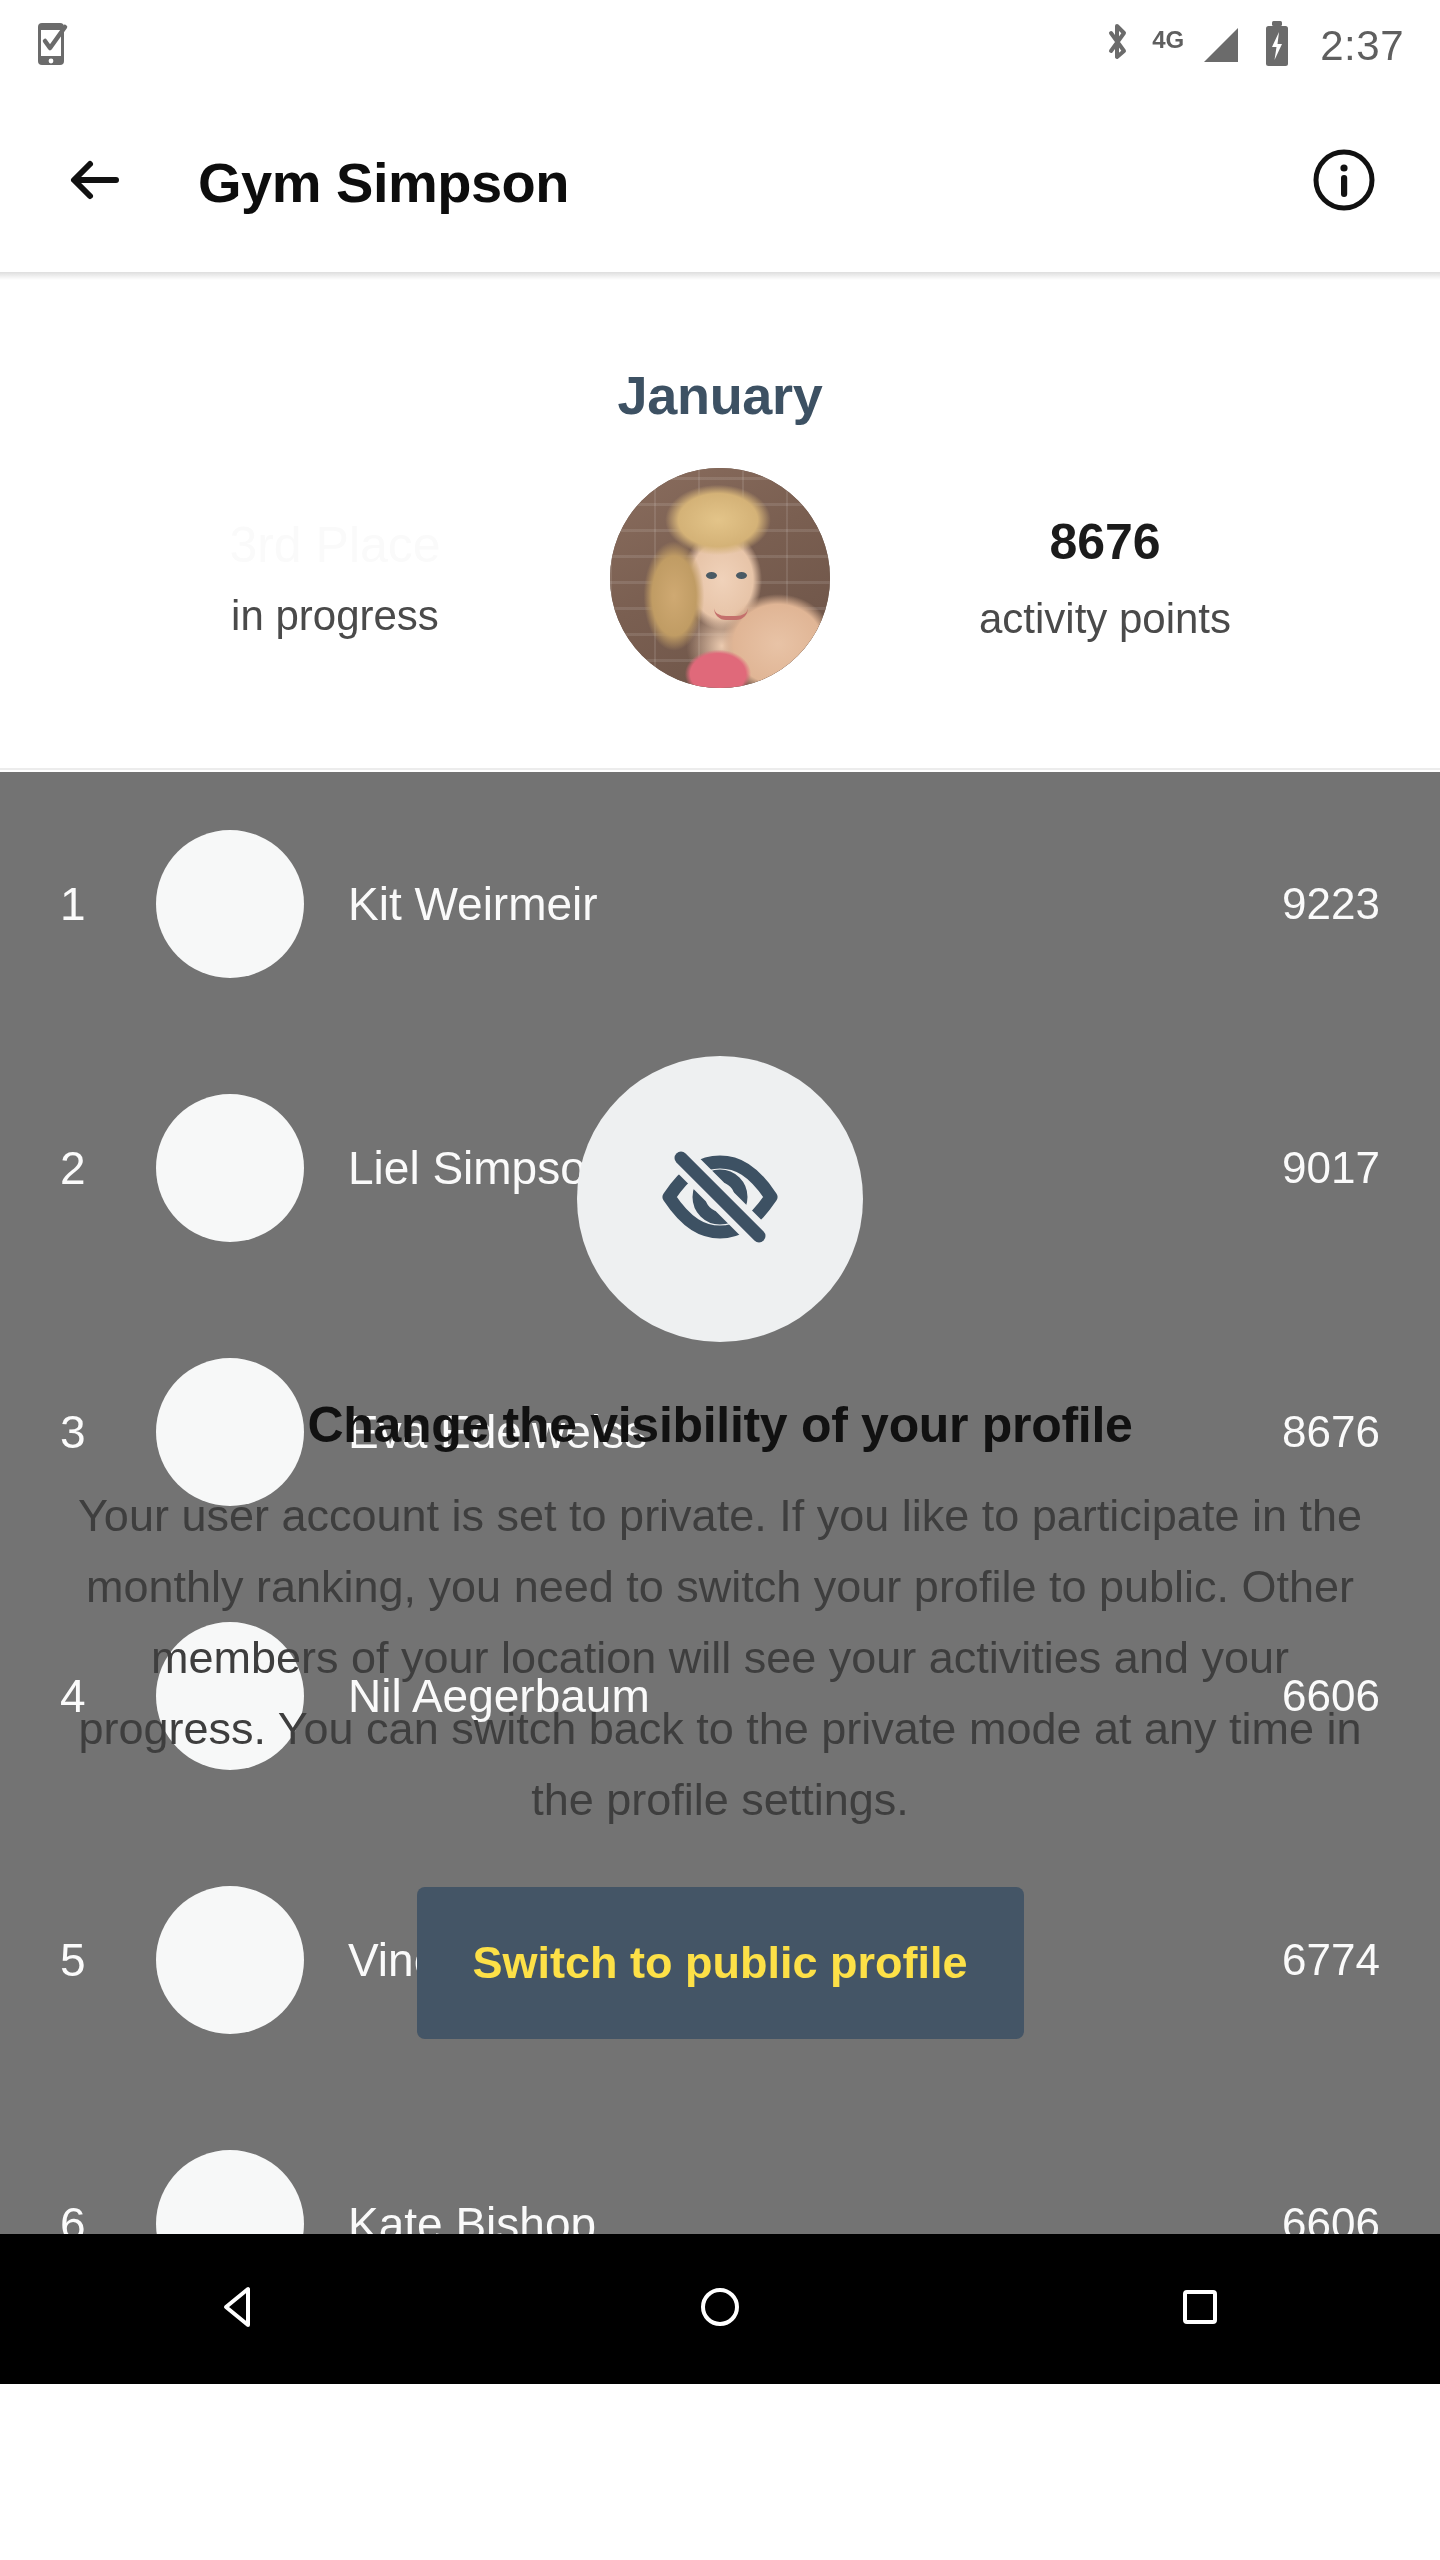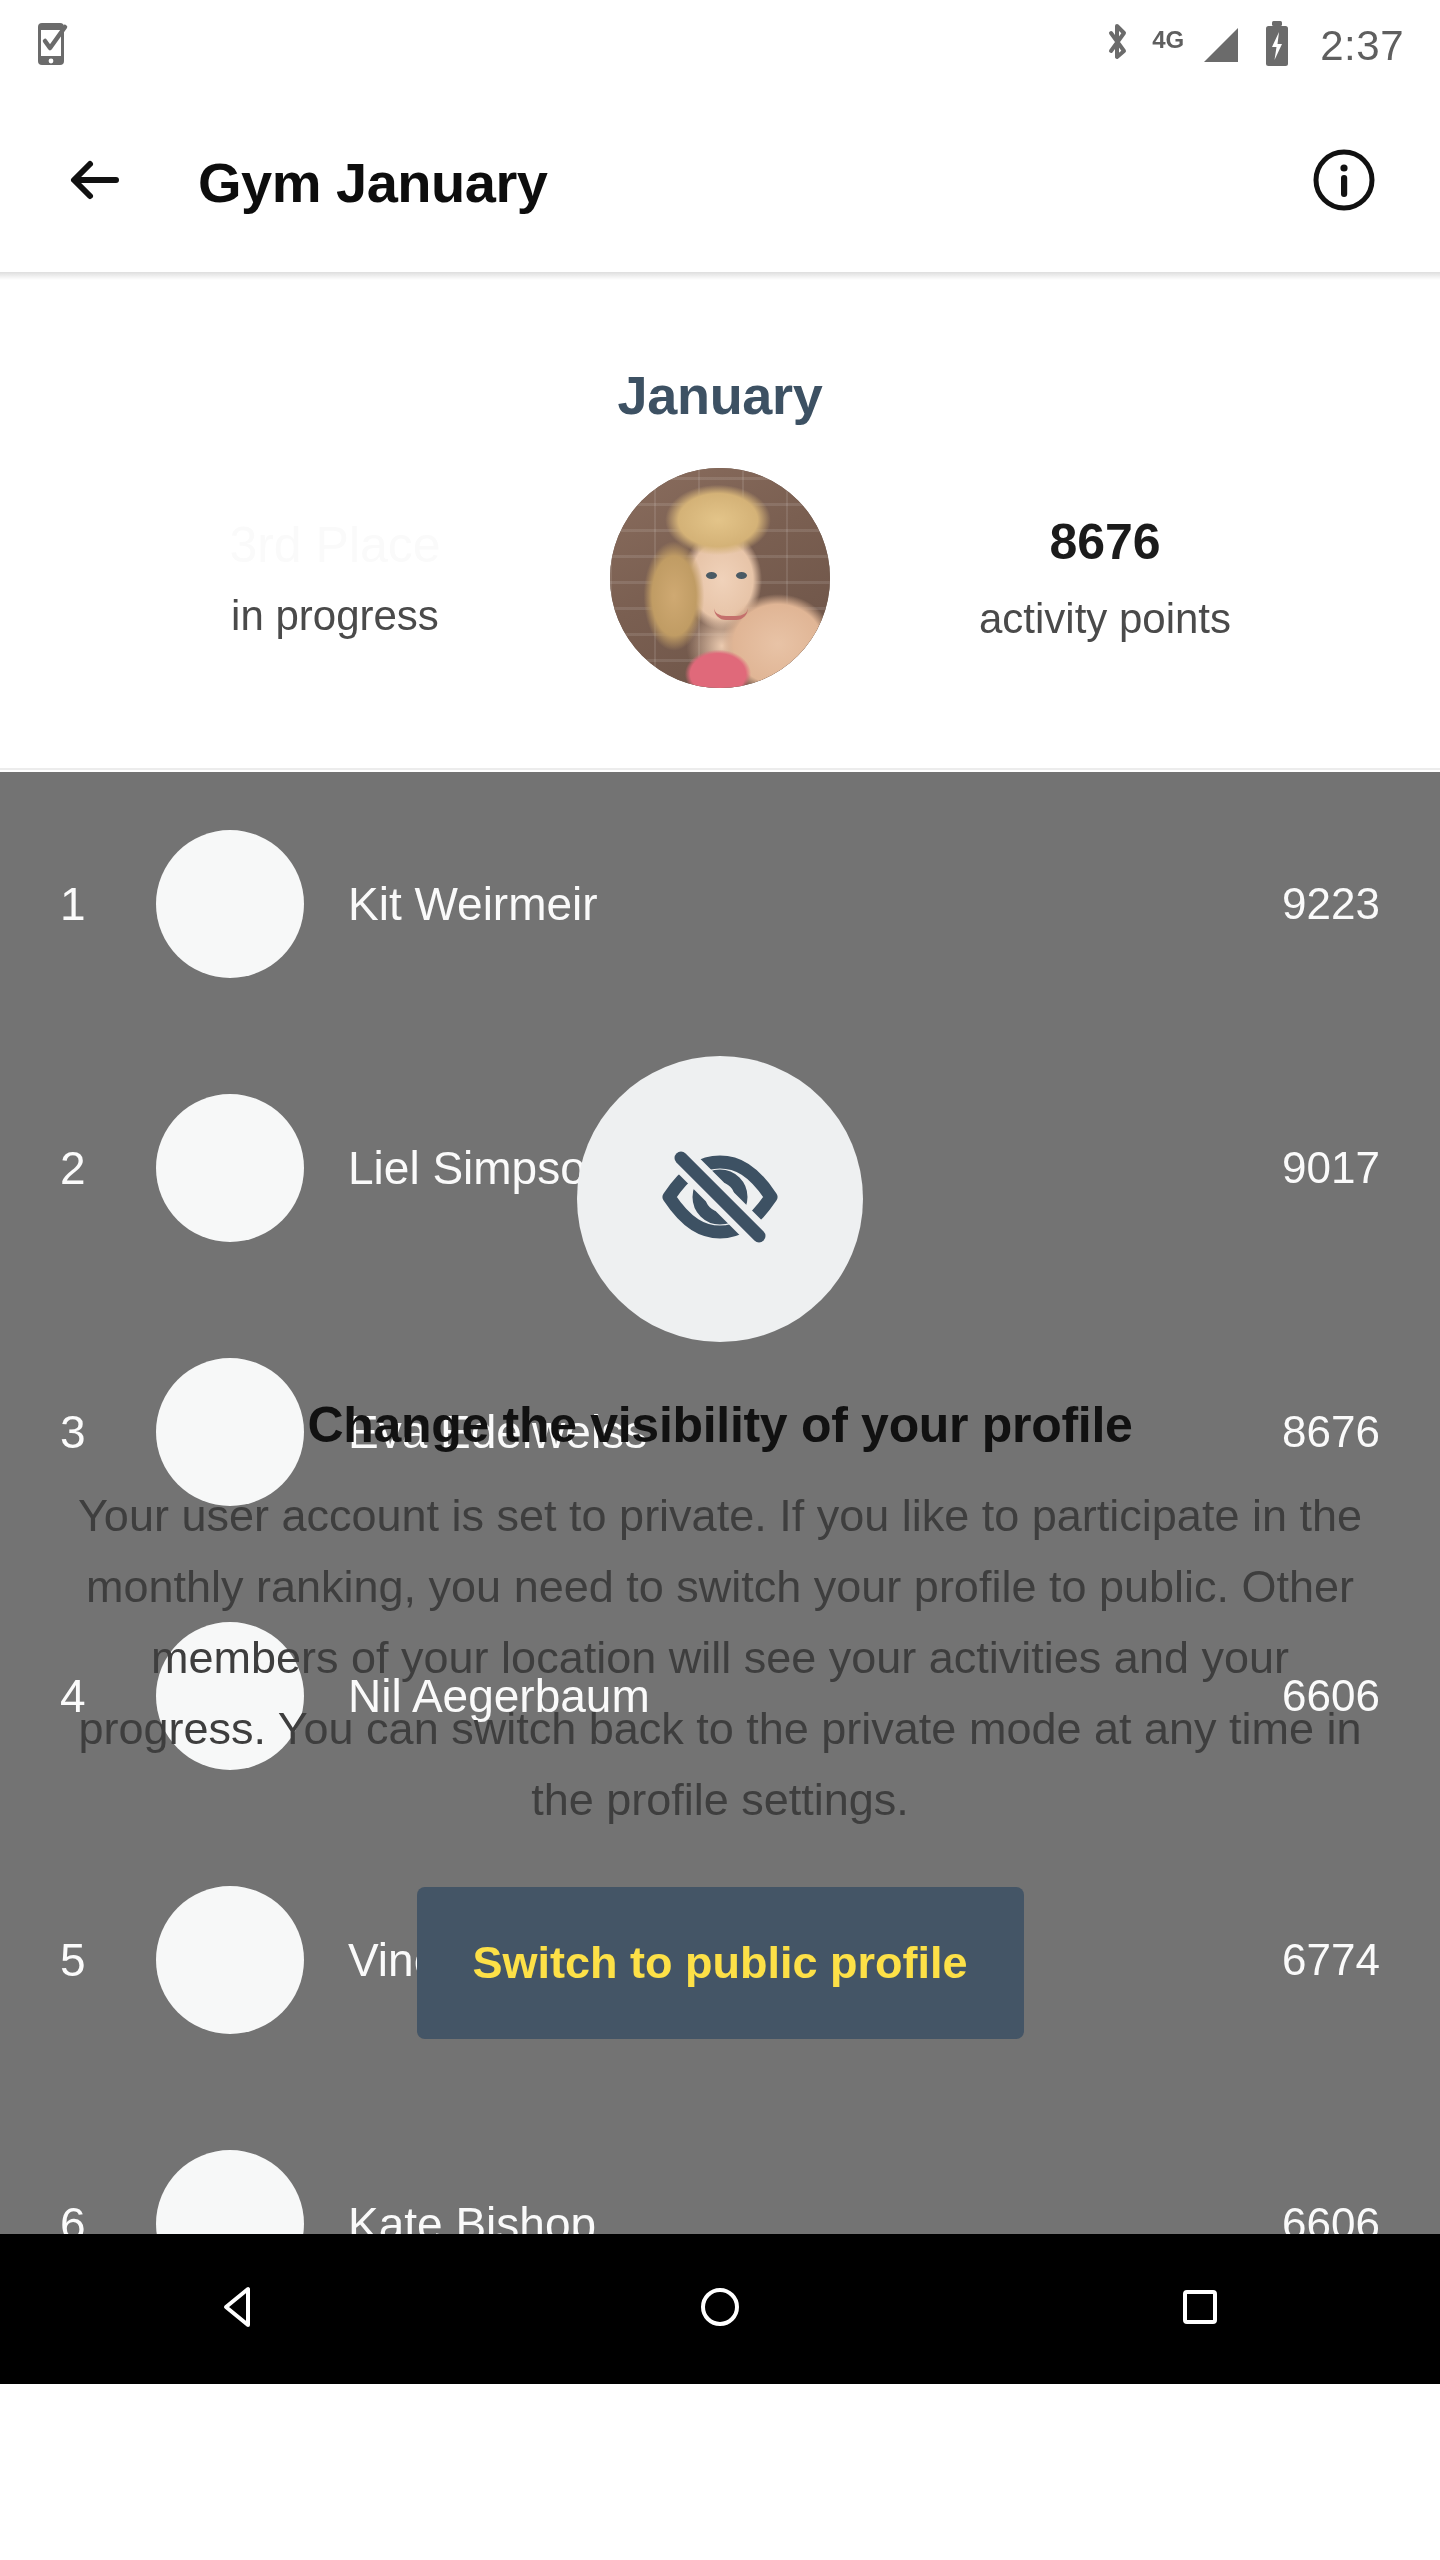--- a/index.html
+++ b/index.html
@@ -331,21 +331,21 @@
   </div>
 
   <div class="app-bar">
     <div class="back-btn">
       <span>
         <svg width="64" height="64" viewBox="0 0 64 64">
           <path d="M52 32 L12 32 M26 16 L10 32 L26 48" stroke="#111" stroke-width="6" fill="none" stroke-linecap="round" stroke-linejoin="round"></path>
         </svg>
       </span>
     </div>
-    <div class="app-title">Gym January</div>
+    <div class="app-title">Gym Simpson</div>
     <div class="info-btn">
       <span>
         <svg width="66" height="66" viewBox="0 0 66 66">
           <circle cx="33" cy="33" r="28" stroke="#111" stroke-width="5" fill="none"></circle>
           <circle cx="33" cy="21" r="3.6" fill="#111"></circle>
           <rect x="30" y="28" width="6.2" height="22" rx="3" fill="#111"></rect>
         </svg>
       </span>
     </div>
   </div>

